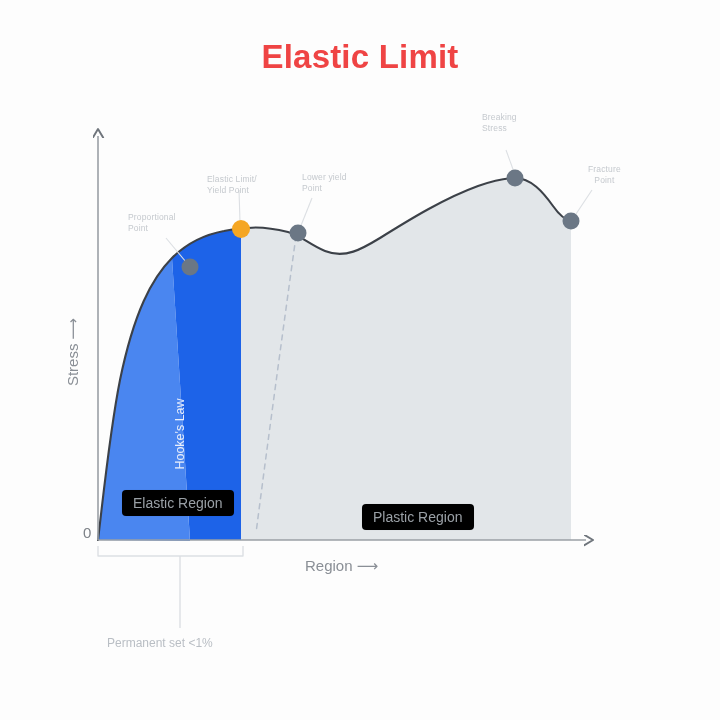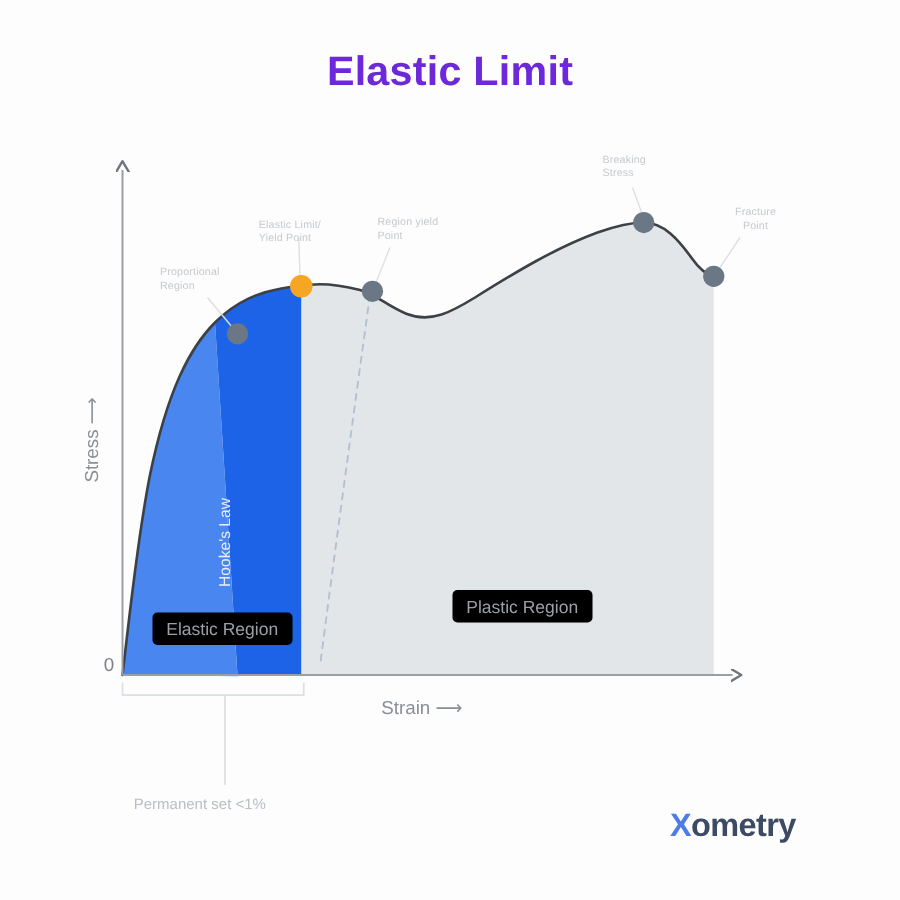--- a/index.html
+++ b/index.html
@@ -16,21 +16,21 @@
     overflow: hidden;
   }
   #title {
     position: absolute;
     top: 38px;
     left: 0;
     width: 720px;
     text-align: center;
     font-size: 33px;
     font-weight: 600;
-    color: #6d28d9;
+    color: #ef4444;
     letter-spacing: 0.2px;
   }
   #chart-svg {
     position: absolute;
     top: 0;
     left: 0;
   }
   #ylabel-wrap {
     position: absolute;
     left: 48px;
@@ -68,34 +68,34 @@
     position: absolute;
     color: #c5c9ce;
     font-size: 8.5px;
     line-height: 1.35;
     letter-spacing: 0.15px;
     white-space: pre-line;
   }
   #cl-prop  { left: 128px; top: 212px; }
   #cl-yield { left: 207px; top: 162px; margin-top: 12px; }
   #cl-lower { left: 302px; top: 172px; }
-  #cl-break { left: 482px; top: 122px; }
+  #cl-break { left: 482px; top: 112px; }
   #cl-frac  { left: 588px; top: 164px; text-align: center; }
   .region-pill {
     position: absolute;
     background: #000000;
     border-radius: 4px;
     color: #9aa0a6;
     font-size: 14px;
     padding: 5px 11px;
     white-space: nowrap;
     box-shadow: 0 0 0 0.5px rgba(0,0,0,0.03);
   }
   #pill-elastic { left: 122px; top: 490px; }
-  #pill-plastic { left: 362px; top: 472px; text-align: center; }
+  #pill-plastic { left: 362px; top: 504px; text-align: center; }
   #hooke-wrap {
     position: absolute;
     left: 172px;
     top: 380px;
     width: 16px;
     height: 110px;
   }
   #hooke {
     position: absolute;
     left: -47px;
@@ -192,38 +192,37 @@
     <circle cx="190" cy="267" r="8.5" fill="#6b7785"></circle>
     <circle cx="298" cy="233" r="8.5" fill="#6b7785"></circle>
     <circle cx="515" cy="178" r="8.5" fill="#6b7785"></circle>
     <circle cx="571" cy="221" r="8.5" fill="#6b7785"></circle>
     <circle cx="241" cy="229" r="9" fill="#f5a623"></circle>
   </svg>
 
   <div id="ylabel-wrap">
     <div id="ylabel">Stress  ⟶</div>
   </div>
-  <div id="xlabel">Strain  ⟶</div>
+  <div id="xlabel">Region  ⟶</div>
   <div id="origin-zero">0</div>
 
   <div class="callout" id="cl-prop">Proportional
-Region</div>
+Point</div>
   <div class="callout" id="cl-yield">Elastic Limit/
 Yield Point</div>
-  <div class="callout" id="cl-lower">Region yield
+  <div class="callout" id="cl-lower">Lower yield
 Point</div>
   <div class="callout" id="cl-break">Breaking
 Stress</div>
   <div class="callout" id="cl-frac">Fracture
 Point</div>
 
   <div class="region-pill" id="pill-elastic">Elastic Region</div>
   <div class="region-pill" id="pill-plastic">Plastic Region</div>
 
   <div id="hooke-wrap">
     <div id="hooke">Hooke's Law</div>
   </div>
 
   <div id="permanent-set">Permanent set &lt;1%</div>
 
-  <div id="logo"><span class="x">X</span><span class="rest">ometry</span></div>
 
 </div>
 
 </body></html>

